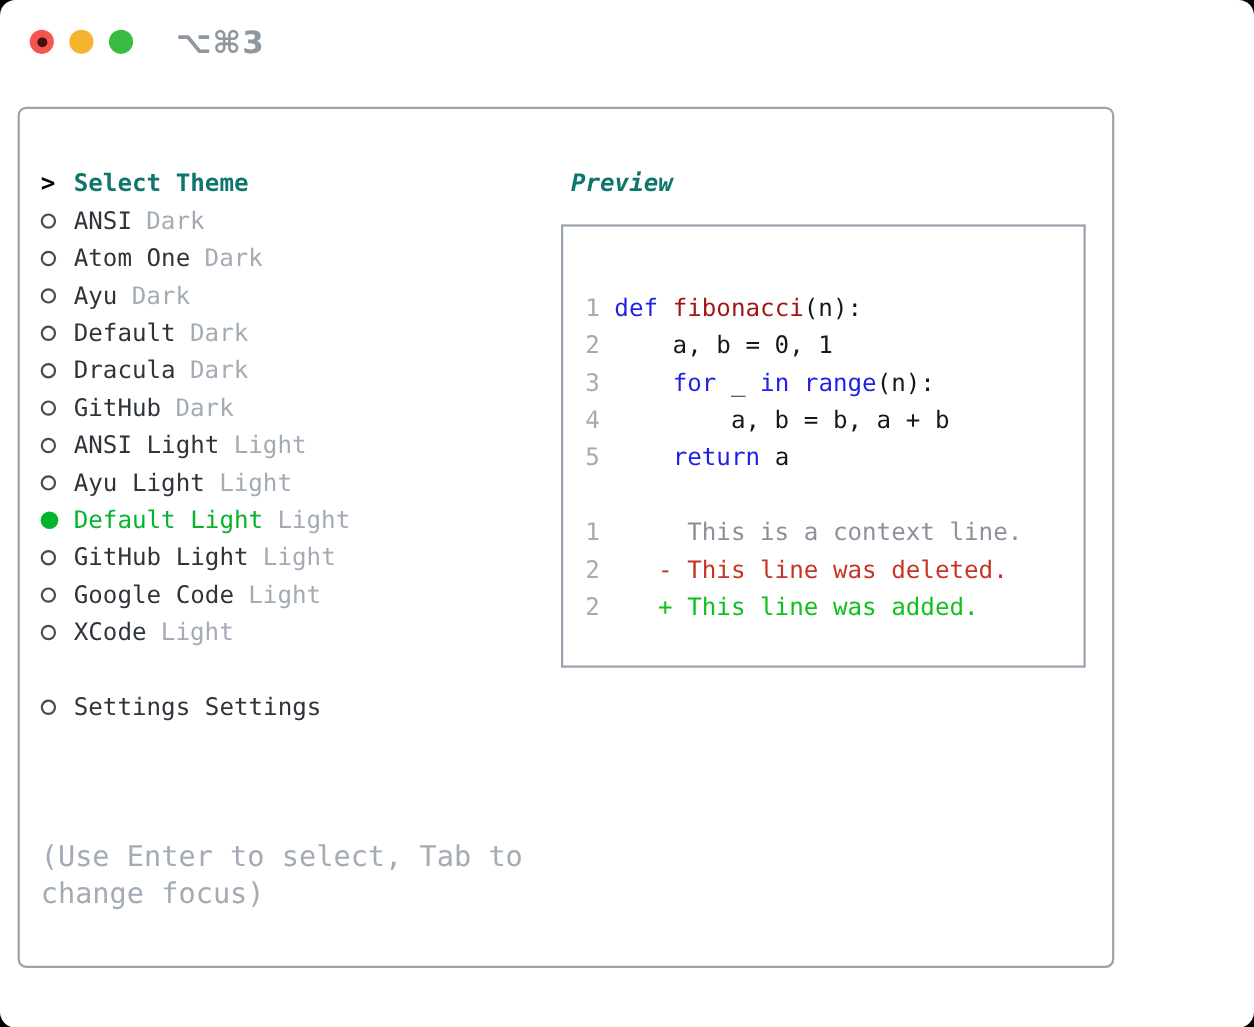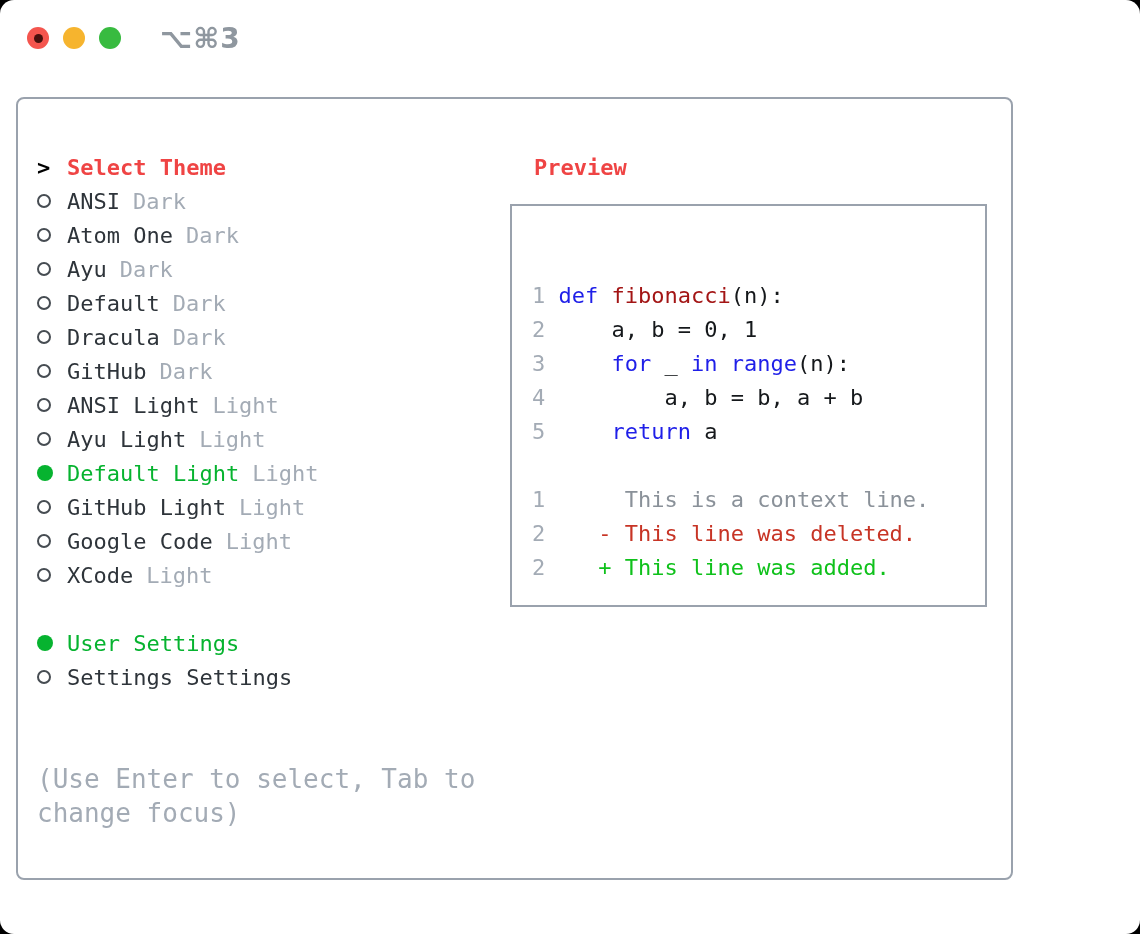--- a/index.html
+++ b/index.html
@@ -18,36 +18,36 @@
   .shortcut{position:absolute;left:160px;top:22px;font-family:"DejaVu Sans",sans-serif;
             font-weight:700;font-size:28px;color:#8f979f;letter-spacing:1px;}
 
   
   .panel{position:absolute;left:16px;top:97px;width:997px;height:783px;box-sizing:border-box;
          border:2px solid var(--border);border-radius:8px;background:#fff;}
 
   .row{display:flex;align-items:center;height:34px;font-size:22px;white-space:pre;}
   .marker{display:inline-flex;width:30px;align-items:center;flex:none;}
   .prompt{font-weight:700;color:#000;}
-  .header-row .label{font-weight:700;color:#ef4444;}
+  .header-row .label{font-weight:700;color:#0f766e;}
   .subheader-row .label{font-weight:400;color:#15181b;}
   .radio{width:14px;height:14px;border:2px solid #464c52;border-radius:50%;box-sizing:border-box;}
   .radio.sel{width:16px;height:16px;border:none;background:var(--green);}
   .label{color:var(--text);}
   .label.sel{color:var(--green);}
   .badge{color:var(--muted);margin-left:13px;}
 
   .left-col{position:absolute;left:19px;top:51px;}
   .apply-col{position:absolute;left:19px;top:527px;}
   .help-col{position:absolute;left:19px;top:663px;}
   .help-line{height:34px;line-height:34px;font-size:26px;color:var(--muted);white-space:pre;}
 
-  .preview-title{position:absolute;left:516px;top:51px;}
+  .preview-title{position:absolute;left:501px;top:51px;font-style:italic;}
   .preview-box{position:absolute;left:492px;top:105px;width:477px;height:403px;box-sizing:border-box;
-               border:2px solid var(--border);background:#fff;padding:73px 0 0 20px;overflow:hidden;}
+               border:2px solid var(--border);background:#fff;padding:58px 0 0 20px;overflow:hidden;}
   .pline{height:34px;line-height:34px;font-size:22px;white-space:pre;}
   .ln{color:var(--muted);}
   .tok.plain{color:#15181b;}
   .tok.kw{color:var(--kw);}
   .tok.fn{color:var(--fn);}
   .tok.ctx{color:var(--ctx);}
   .tok.del{color:var(--del);}
   .tok.add{color:var(--add);}
 </style>
 </head>
@@ -82,21 +82,20 @@
           <div class="row"><span class="marker"><span class="radio"></span></span><span class="label">Ayu Light</span><span class="badge">Light</span></div>
           <div class="row"><span class="marker"><span class="radio sel"></span></span><span class="label sel">Default Light</span><span class="badge">Light</span></div>
           <div class="row"><span class="marker"><span class="radio"></span></span><span class="label">GitHub Light</span><span class="badge">Light</span></div>
           <div class="row"><span class="marker"><span class="radio"></span></span><span class="label">Google Code</span><span class="badge">Light</span></div>
           <div class="row"><span class="marker"><span class="radio"></span></span><span class="label">XCode</span><span class="badge">Light</span></div>
         </div>
     </div>
 
     <div class="apply-col">
       <div>
-          <div class="row"><span class="marker"><span class="radio sel"></span></span><span class="label sel">User Settings</span></div>
           <div class="row"><span class="marker"><span class="radio"></span></span><span class="label">Settings Settings</span></div>
         </div>
     </div>
 
     <div class="help-col">
       <div class="help-line">(Use Enter to select, Tab to</div>
       <div class="help-line">change focus)</div>
     </div>
 
     <div class="row header-row preview-title">

